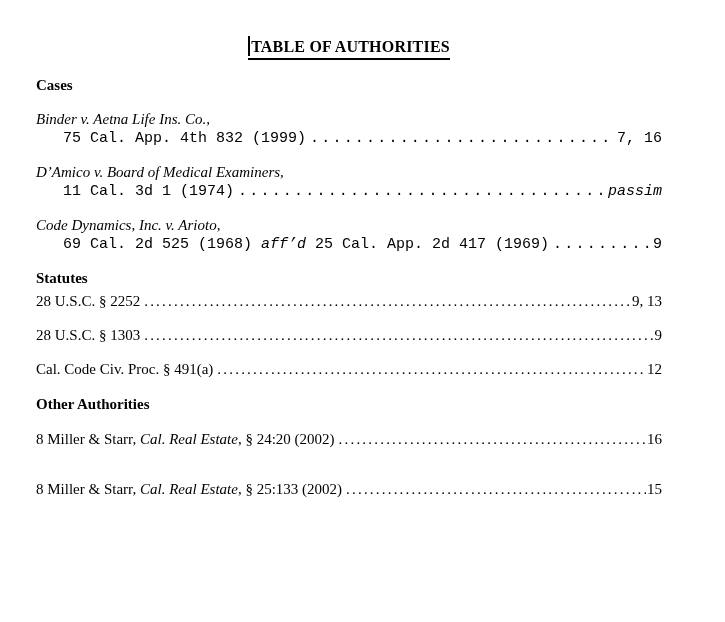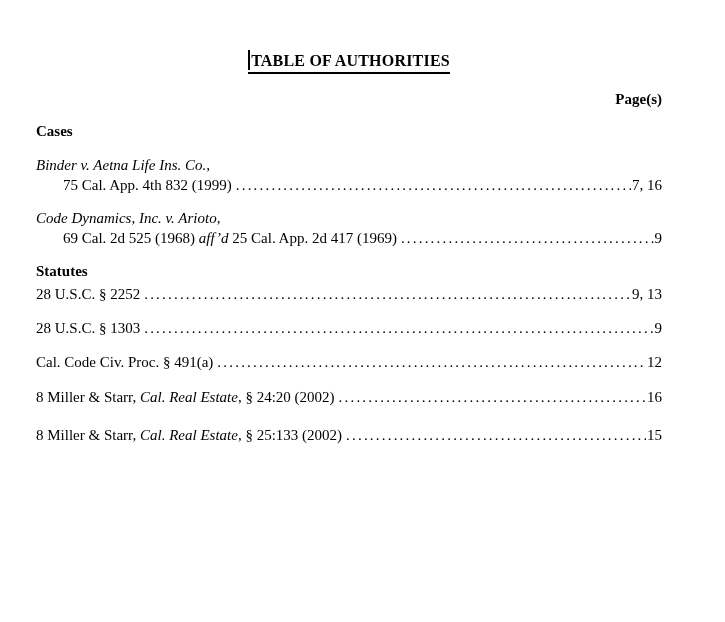--- a/index.html
+++ b/index.html
@@ -10,21 +10,21 @@
   .document {
     position: relative;
     width: 725px;
     height: 622px;
     box-sizing: border-box;
     background: #ffffff;
     color: #000000;
     font-family: "Liberation Serif", "DejaVu Serif", serif;
     font-size: 15px;
     line-height: 20px;
-    padding: 50px 63px 0 36px;
+    padding: 36px 63px 0 36px;
     overflow: hidden;
   }
   .title-wrap {
     text-align: center;
     line-height: 22px;
     margin: 0 0 15px 0;
   }
   .doc-title {
     display: inline-block;
     font-weight: bold;
@@ -55,20 +55,21 @@
     margin: 0 0 13px 0;
   }
   .entry-line {
     display: flex;
   }
   .case-name {
     font-style: italic;
   }
   .cite-line {
     padding-left: 27px;
+    font-family: Liberation Mono, monospace;
   }
   .entry-text {
     flex: 0 0 auto;
     white-space: pre;
   }
   .italic {
     font-style: italic;
   }
   .leader {
     flex: 1 1 auto;
@@ -92,35 +93,44 @@
 </style>
 </head>
 <body>
 
 <div class="document">
 
   <div class="title-wrap">
     <span class="doc-title"><span class="caret"></span><span>TABLE OF AUTHORITIES</span></span>
   </div>
 
-  <div class="pages-header">Page(s)</div>
 
   <div class="section-heading">Cases</div>
 
   <div class="entry">
     <div class="entry-line">
       <span class="entry-text case-name">Binder v. Aetna Life Ins. Co.,</span>
     </div>
     <div class="entry-line cite-line">
       <span class="entry-text">75 Cal. App. 4th 832 (1999)</span>
       <span class="leader"></span>
       <span class="page-num">7, 16</span>
     </div>
   </div>
 
+  <div class="entry">
+    <div class="entry-line">
+      <span class="entry-text case-name">D’Amico v. Board of Medical Examiners,</span>
+    </div>
+    <div class="entry-line cite-line">
+      <span class="entry-text">11 Cal. 3d 1 (1974)</span>
+      <span class="leader"></span>
+      <span class="page-num passim">passim</span>
+    </div>
+  </div>
 
   <div class="entry">
     <div class="entry-line">
       <span class="entry-text case-name">Code Dynamics, Inc. v. Arioto,</span>
     </div>
     <div class="entry-line cite-line">
       <span class="entry-text"><span>69 Cal. 2d 525 (1968) </span><span class="italic">aff’d</span><span> 25 Cal. App. 2d 417 (1969)</span></span>
       <span class="leader"></span>
       <span class="page-num">9</span>
     </div>
@@ -145,23 +155,24 @@
   </div>
 
   <div class="entry" style="margin-bottom:15px">
     <div class="entry-line">
       <span class="entry-text">Cal. Code Civ. Proc. § 491(a)</span>
       <span class="leader"></span>
       <span class="page-num">12</span>
     </div>
   </div>
 
+  <div class="section-heading" style="margin-bottom:15px">Other Authorities</div>
 
 
-  <div class="entry" style="margin-bottom:18px">
+  <div class="entry" style="margin-bottom:30px">
     <div class="entry-line">
       <span class="entry-text"><span>8 Miller &amp; Starr, </span><span class="italic">Cal. Real Estate</span><span>, § 24:20 (2002)</span></span>
       <span class="leader"></span>
       <span class="page-num">16</span>
     </div>
   </div>
 
   <div class="entry">
     <div class="entry-line">
       <span class="entry-text"><span>8 Miller &amp; Starr, </span><span class="italic">Cal. Real Estate</span><span>, § 25:133 (2002)</span></span>

